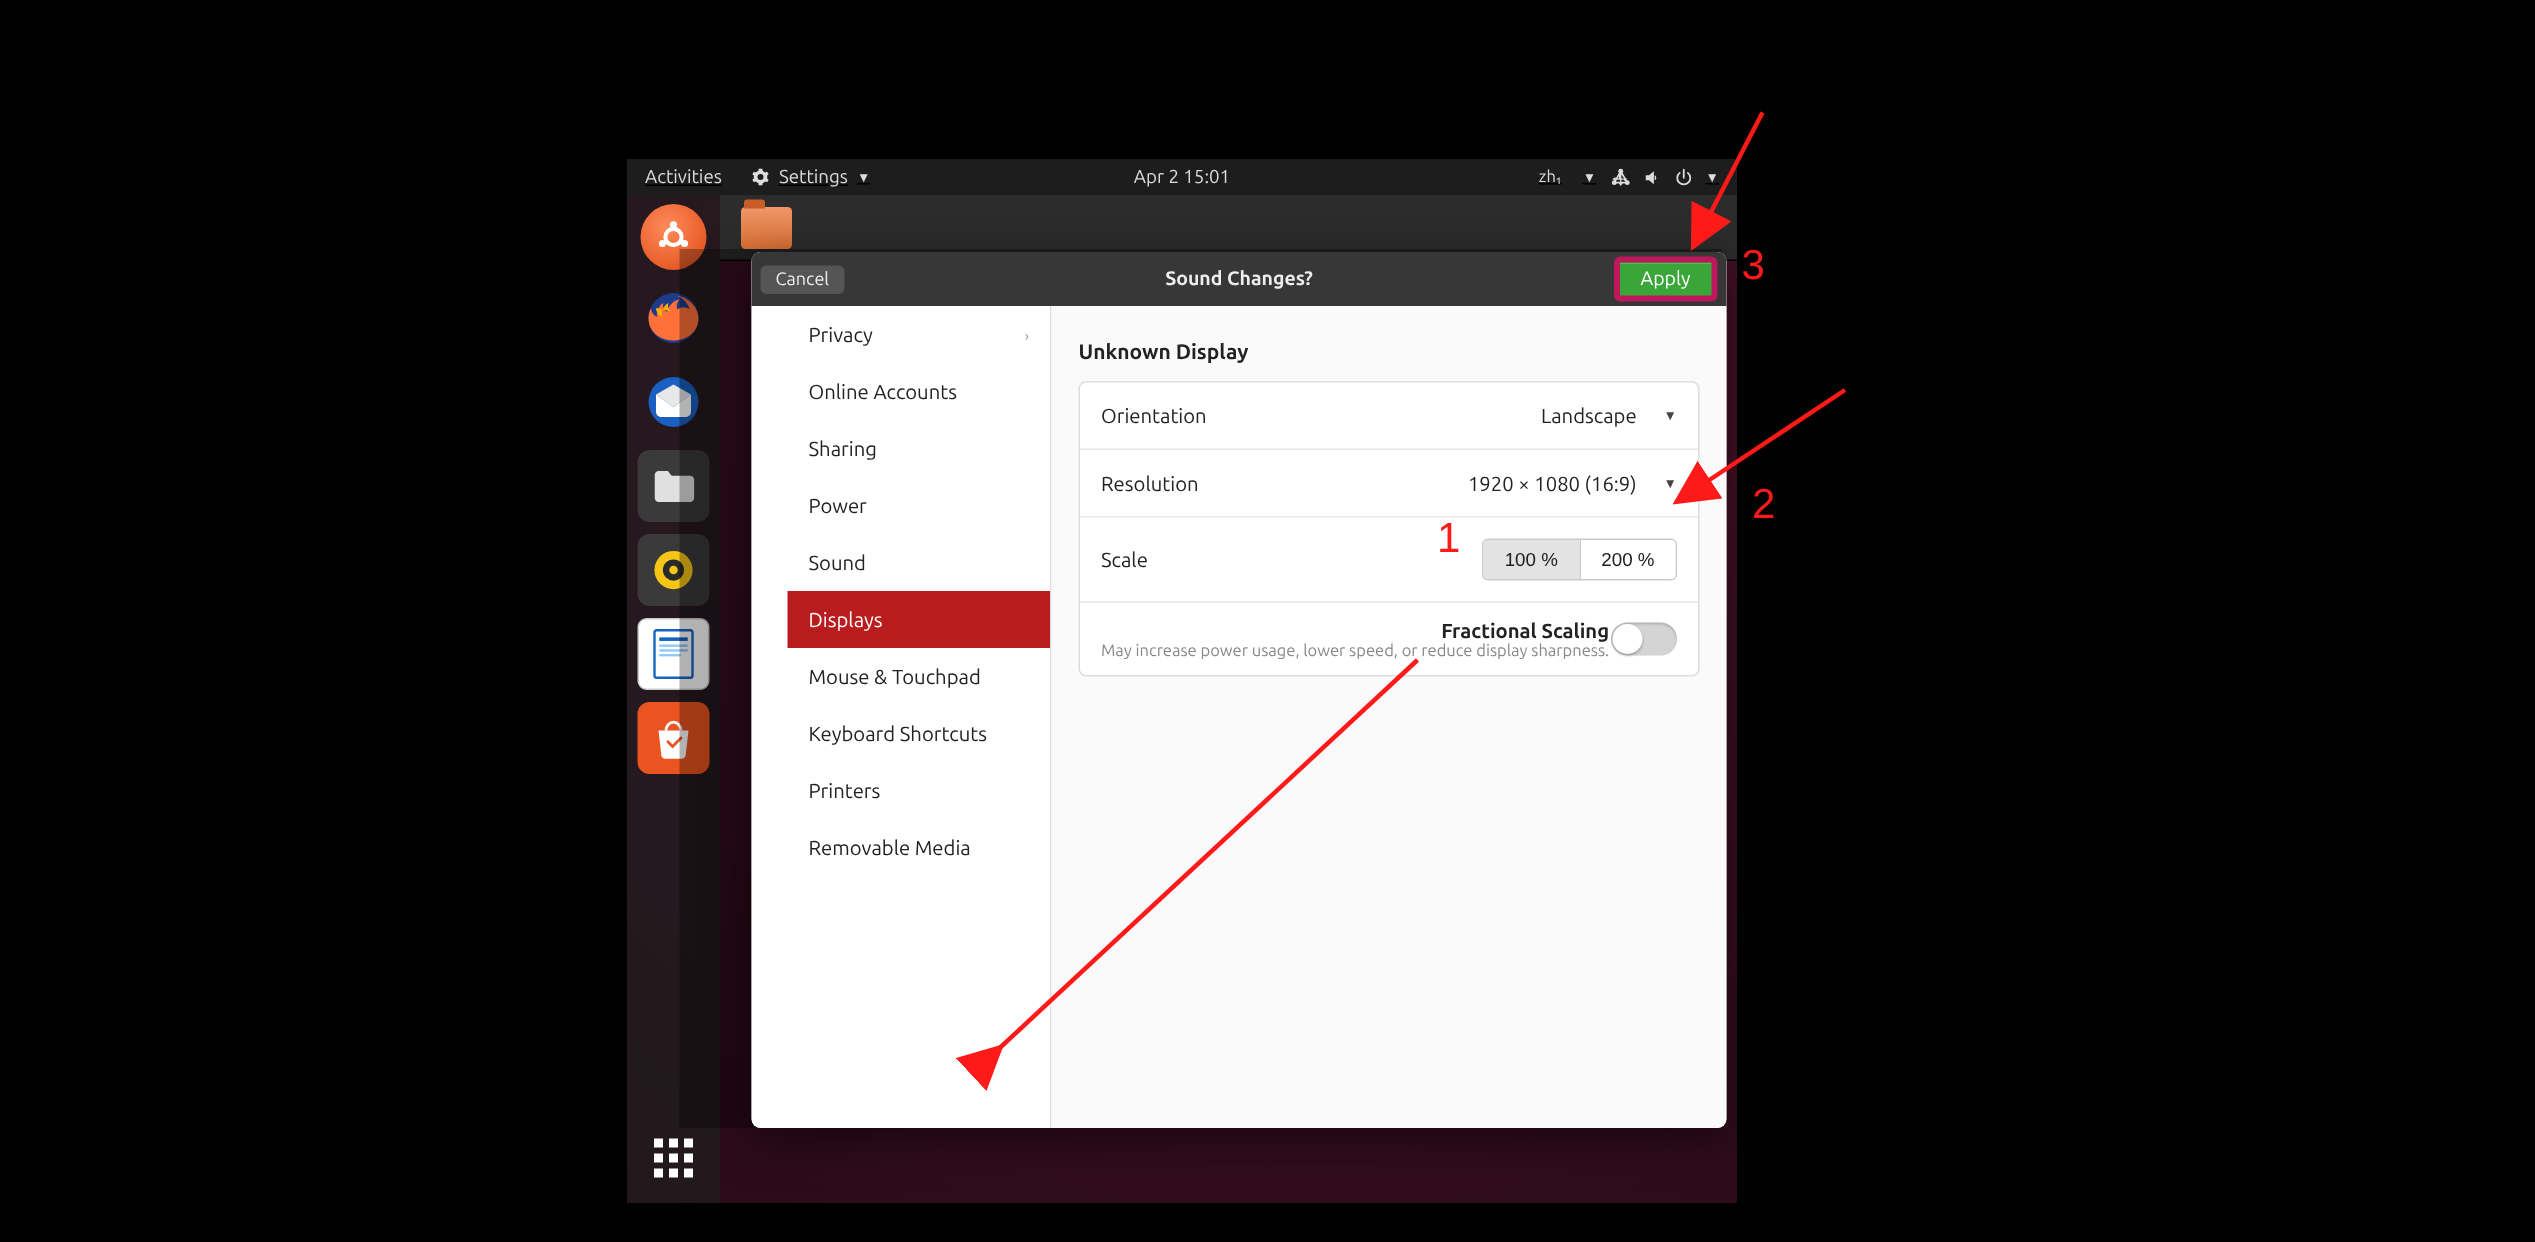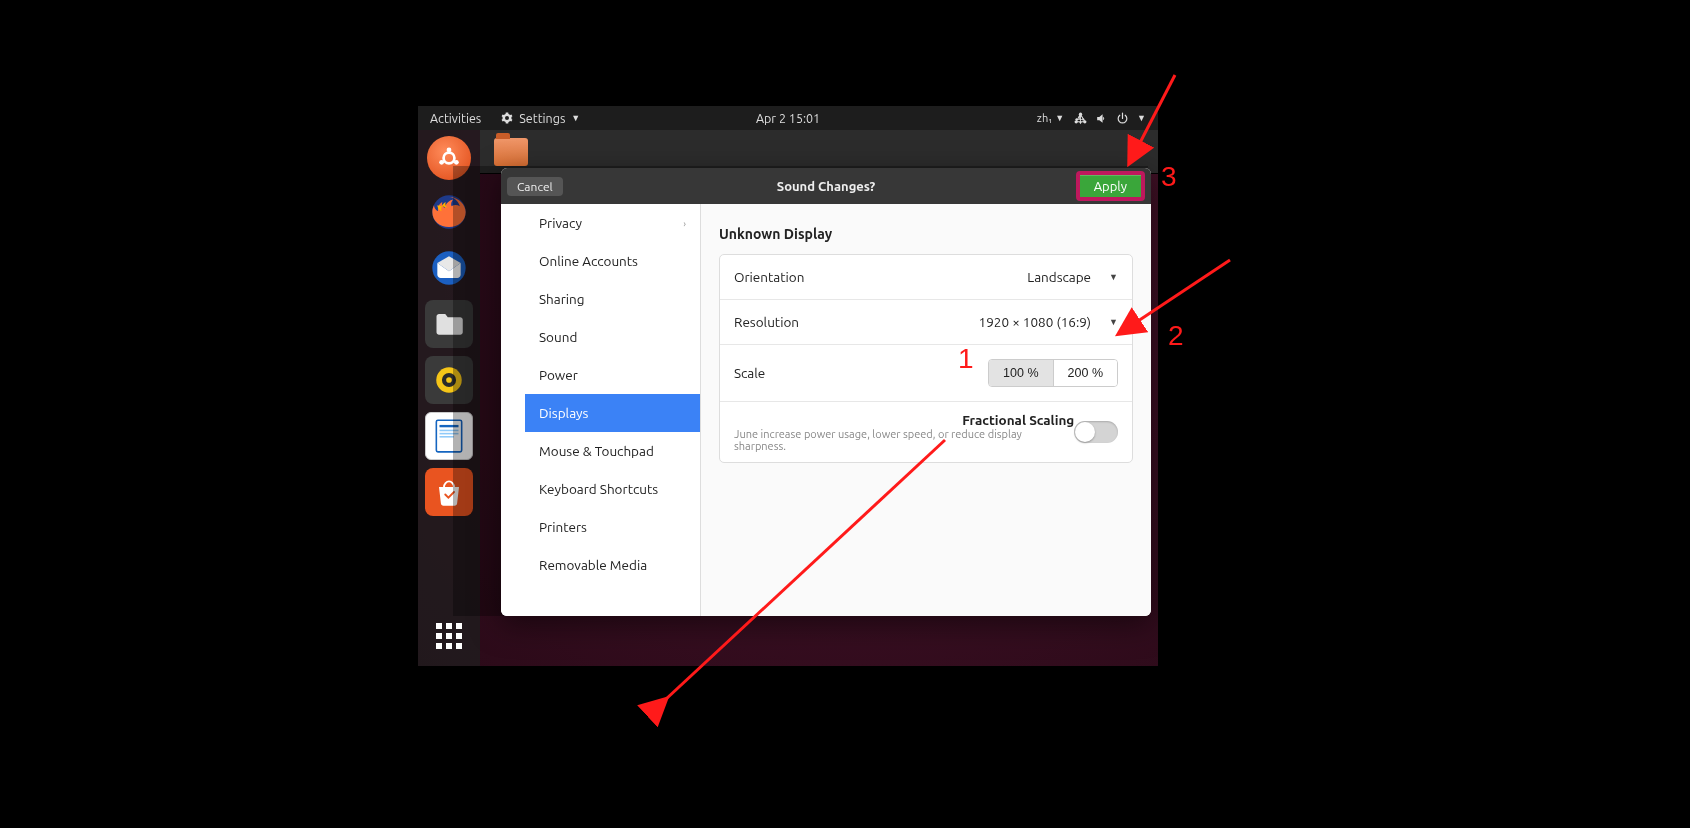--- a/index.html
+++ b/index.html
@@ -1,38 +1,39 @@
 <!DOCTYPE html>
 <html><head>
 <meta charset="utf-8">
 <style>
   * { box-sizing: border-box; margin: 0; padding: 0; }
   html, body { width: 1690px; height: 828px; background: #000; font-family: Ubuntu, "Segoe UI", sans-serif; overflow: hidden; }
   .desktop {
     position: absolute;
     left: 418px; top: 106px;
-    width: 740px; height: 560px;
+    width: 740px; height: 696px;
     background: radial-gradient(circle at 60% 20%, #5c1733 0%, #3b0f23 50%, #2a0a18 100%);
     box-shadow: 0 0 0 1px #000;
+    text-decoration: underline;
   }
   
   .panel {
     height: 24px; width: 100%;
     background: #1d1d1d; color: #ddd;
     display: flex; align-items: center;
     font-size: 12.5px;
     position: relative;
   }
   .panel .activities { padding: 0 12px; cursor: pointer; }
   .panel .appmenu { display: flex; align-items: center; gap: 6px; padding: 0 8px; cursor: pointer; }
   .panel .gear-icon { width: 12px; height: 12px; }
   .panel .chev { font-size: 9px; }
   .panel .clock { position: absolute; left: 50%; transform: translateX(-50%); }
   .panel .right { margin-left: auto; display: flex; align-items: center; gap: 10px; padding-right: 12px; }
-  .panel .ime { display: flex; align-items: center; gap: 3px; cursor: pointer; font-size: 11px; }
+  .panel .ime { display: flex; align-items: center; gap: 14px; cursor: pointer; font-size: 11px; }
   .panel .status { display: flex; align-items: center; gap: 8px; cursor: pointer; }
   .panel svg { fill: #ddd; }
   
   .dock {
     position: absolute; left: 0; top: 24px; bottom: 0;
     width: 62px; background: rgba(30,30,30,0.72);
     display: flex; flex-direction: column; align-items: center;
     padding-top: 6px; gap: 8px;
   }
   .dock .launcher {
@@ -89,21 +90,21 @@
   }
   .content { flex: 1; display: flex; min-height: 0; }
   .sidebar {
     width: 200px; border-right: 1px solid #ddd;
     overflow: hidden; background: #fff; padding-left: 24px;
   }
   .sb-item {
     padding: 11px 14px; font-size: 13.5px; color: #222;
     cursor: pointer; display: flex; align-items: center; justify-content: space-between;
   }
-  .sb-item.sel { background: #3b82f6; color: #fff; }
+  .sb-item.sel { background: #b91c1c; color: #fff; }
   .sb-item .chev-r { font-size: 10px; color: #999; }
   .pane {
     flex: 1; background: #fafafa; padding: 22px 18px;
     overflow: auto;
   }
   .sect-title { font-weight: 700; font-size: 14px; color: #222; margin-bottom: 12px; }
   .card {
     background: #fff; border: 1px solid #ddd; border-radius: 5px;
   }
   .row {
@@ -263,24 +264,24 @@
             <span>Privacy</span>
             <span class="chev-r">›</span>
           </div>
           <div class="sb-item">
             <span>Online Accounts</span>
           </div>
           <div class="sb-item">
             <span>Sharing</span>
           </div>
           <div class="sb-item">
+            <span>Power</span>
+          </div>
+          <div class="sb-item">
             <span>Sound</span>
-          </div>
-          <div class="sb-item">
-            <span>Power</span>
           </div>
           <div class="sb-item sel">
             <span>Displays</span>
           </div>
           <div class="sb-item">
             <span>Mouse &amp; Touchpad</span>
           </div>
           <div class="sb-item">
             <span>Keyboard Shortcuts</span>
           </div>
@@ -311,21 +312,21 @@
           <div class="row" style="cursor:default">
             <span class="label">Scale</span>
             <span class="seg" id="scale-seg">
                 <button class="act">100 %</button>
                 <button>200 %</button>
               </span>
           </div>
           <div class="frac-row">
             <div class="txt">
               <div class="t1">Fractional Scaling</div>
-              <div class="t2">June increase power usage, lower speed, or reduce display sharpness.</div>
+              <div class="t2">May increase power usage, lower speed, or reduce display sharpness.</div>
             </div>
             <div class="switch"></div>
           </div>
         </div>
       </div>
     </div>
   </div>
 </div>
 
 <div class="anno anno-num" style="left:958px;top:343px">1</div>

